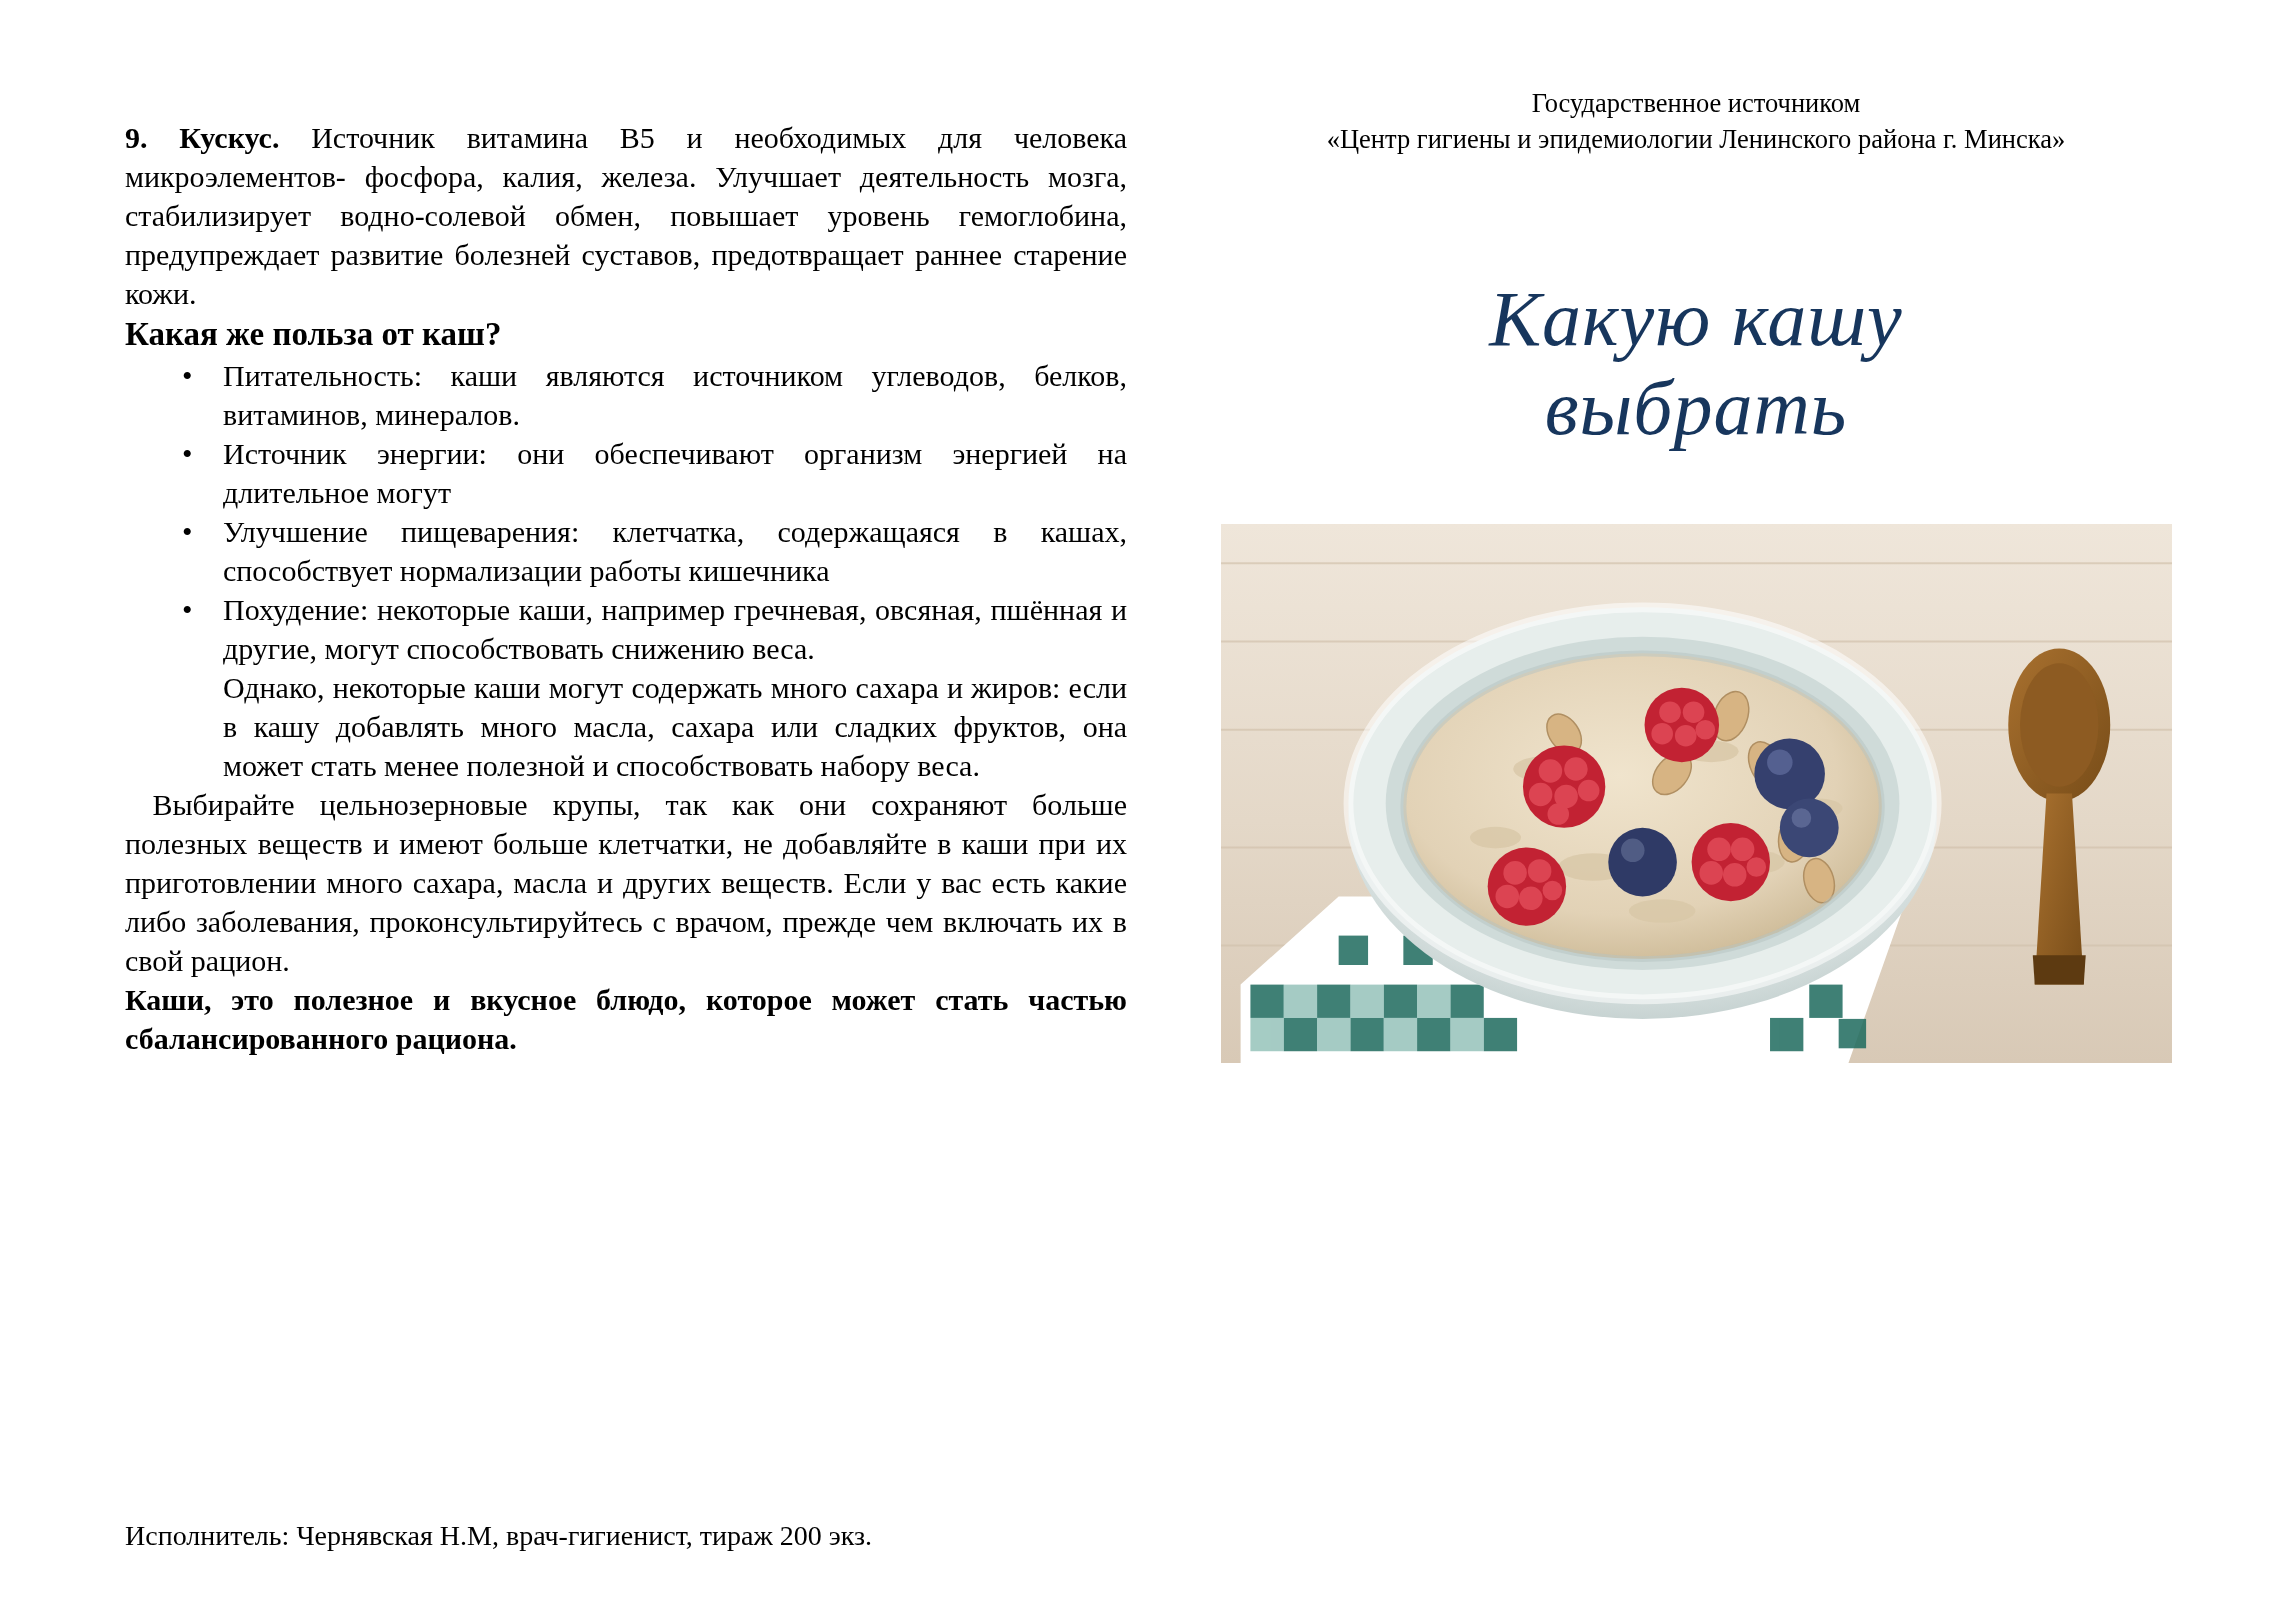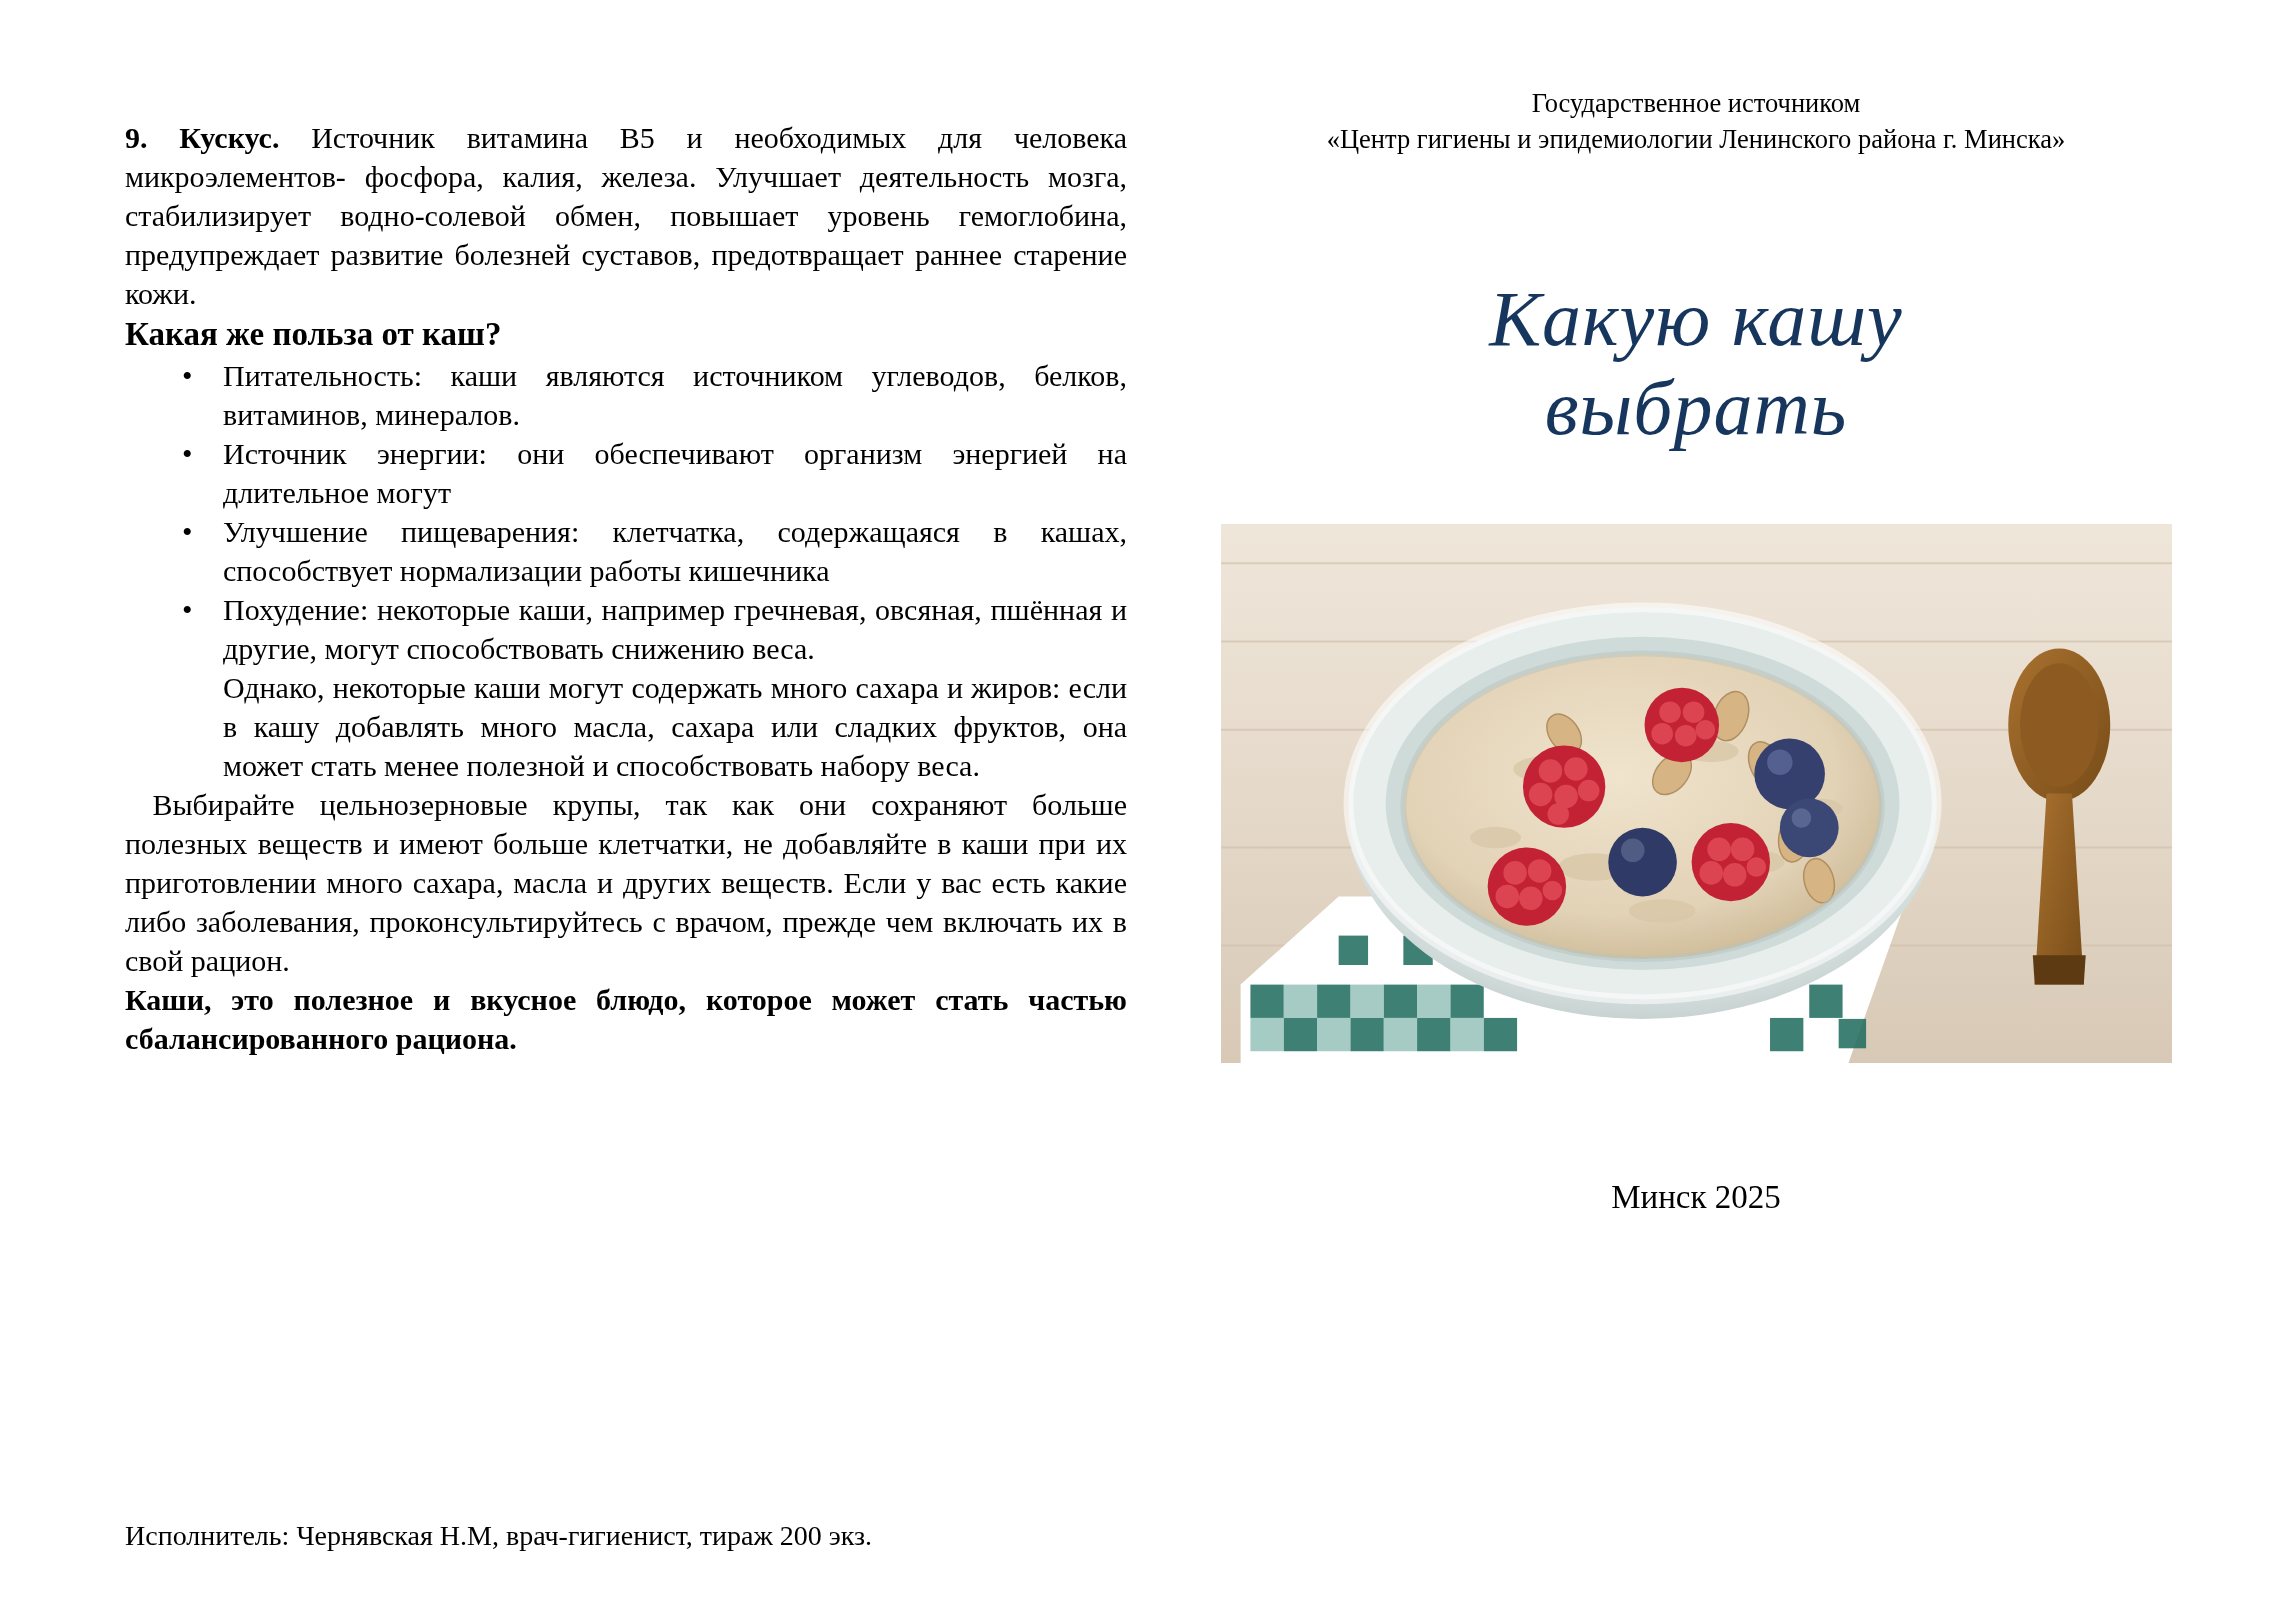--- a/index.html
+++ b/index.html
@@ -299,17 +299,16 @@
           <circle cx="420" cy="333" r="12" fill="#5c688f" opacity="0.75"></circle>
           <circle cx="600" cy="310" r="30" fill="#3b4775"></circle>
           <circle cx="592" cy="300" r="10" fill="#68749e" opacity="0.7"></circle>
         </g>
 
         <ellipse cx="430" cy="285" rx="300" ry="200" fill="none" stroke="#ffffff" stroke-width="10" opacity="0.55"></ellipse>
         <ellipse cx="430" cy="288" rx="244" ry="156" fill="none" stroke="#b6c4c2" stroke-width="6" opacity="0.5"></ellipse>
       </svg>
     </div>
 
-    <div class="city-year">Минск 2025</div>
   </div>
 
 </div>
 
 
 </body></html>

